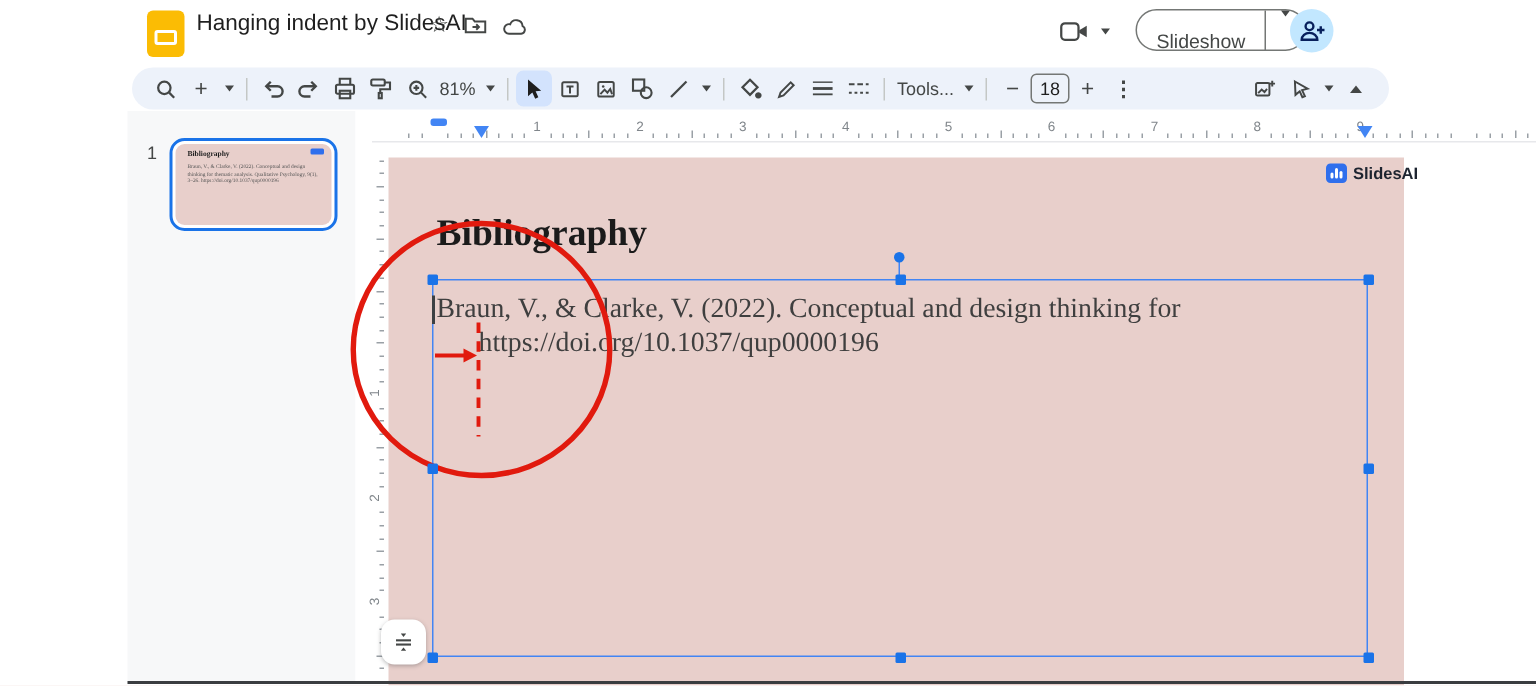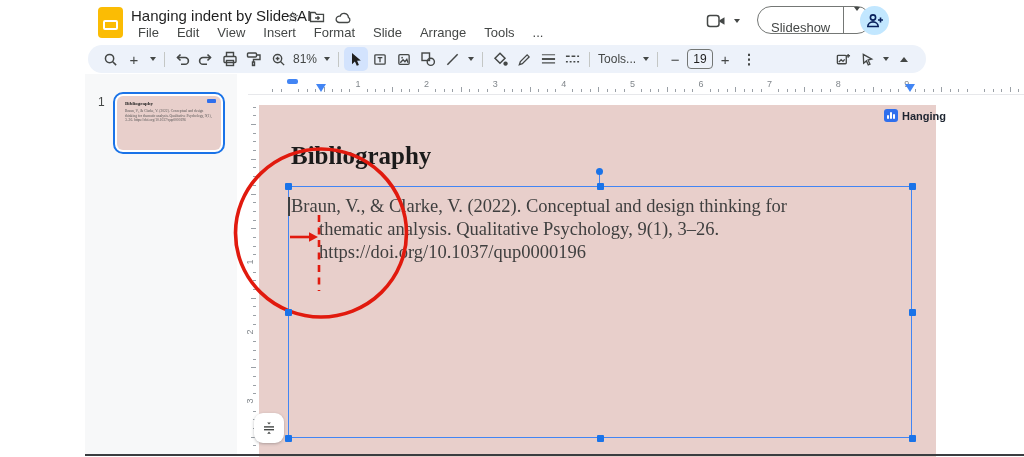--- a/index.html
+++ b/index.html
@@ -108,31 +108,20 @@
           <path d="M6 8 h4 M8.5 6.2 L10.3 8 L8.5 9.8"></path>
       </svg>
     </span>
     <span>
       <svg width="17" height="13" viewBox="0 0 17 13" fill="none" stroke="#444746" stroke-width="1.3">
         <path d="M4.5 11.5 a3.2 3.2 0 1 1 .6-6.3 A4.3 4.3 0 0 1 13.4 6.4 a2.7 2.7 0 0 1-.9 5.1 Z"></path>
       </svg>
     </span>
   </div>
 
-  <div class="abs menubar">
-    <span>File</span>
-    <span>Edit</span>
-    <span>View</span>
-    <span>Insert</span>
-    <span>Format</span>
-    <span>Slide</span>
-    <span>Arrange</span>
-    <span>Tools</span>
-    <span>...</span>
-  </div>
 
   <div class="abs meet-group">
     <span>
       <svg width="21" height="16" viewBox="0 0 21 16" fill="none" stroke="#444746" stroke-width="1.5">
         <rect x="1.5" y="2.5" width="11.5" height="11" rx="2.5"></rect>
           <path d="M13.5 8.8 L18.5 11.8 V4.2 L13.5 7.2" fill="#444746" stroke="none"></path>
       </svg>
     </span>
     <span class="caret"></span>
   </div>
@@ -261,21 +250,21 @@
     </span>
     <span class="tsep"></span>
     <span class="tlabel">Tools...</span>
     <span class="tbi" style="width:13px">
         <span class="caret"></span>
       </span>
     <span class="tsep"></span>
     <span class="tbi">
         <span class="plusminus">−</span>
       </span>
-    <span class="sizebox">19</span>
+    <span class="sizebox">18</span>
     <span class="tbi">
         <span class="plusminus">+</span>
       </span>
     <span class="tbi">
         <span class="more-dots">⋮</span>
       </span>
 
     <span class="tb-spacer"></span>
 
     <span class="tbi">
@@ -446,33 +435,32 @@
   <div class="abs marker-tri" style="left:905px; top:84px;"></div>
 
   <div class="abs slide"></div>
 
   <div class="abs brand">
     <span class="brand-icon">
       <i style="left:3px; height:4px;"></i>
         <i style="left:6px; height:7px;"></i>
         <i style="left:9px; height:5px;"></i>
     </span>
-    <span class="brand-label">Hanging</span>
+    <span class="brand-label">SlidesAI</span>
   </div>
 
   <div class="abs slide-title">Bibliography</div>
 
   <div class="abs selbox"></div>
   <div class="abs rot-stem"></div>
   <div class="abs rot-dot"></div>
 
   <div class="abs text-caret"></div>
   <div class="abs slide-body">
     <div>Braun, V., &amp; Clarke, V. (2022). Conceptual and design thinking for</div>
-    <div class="indent">thematic analysis. Qualitative Psychology, 9(1), 3–26.</div>
     <div class="indent">https://doi.org/10.1037/qup0000196</div>
   </div>
 
   <div class="abs fit-btn">
     <svg width="16" height="16" viewBox="0 0 16 16">
       <path d="M8 4.6 L6.2 2.4 h3.6 Z" fill="#444746"></path>
       <rect x="3" y="6.2" width="10" height="1.4" fill="#444746"></rect>
       <rect x="3" y="9" width="10" height="1.4" fill="#444746"></rect>
       <path d="M8 11.6 L6.2 13.8 h3.6 Z" fill="#444746"></path>
     </svg>

